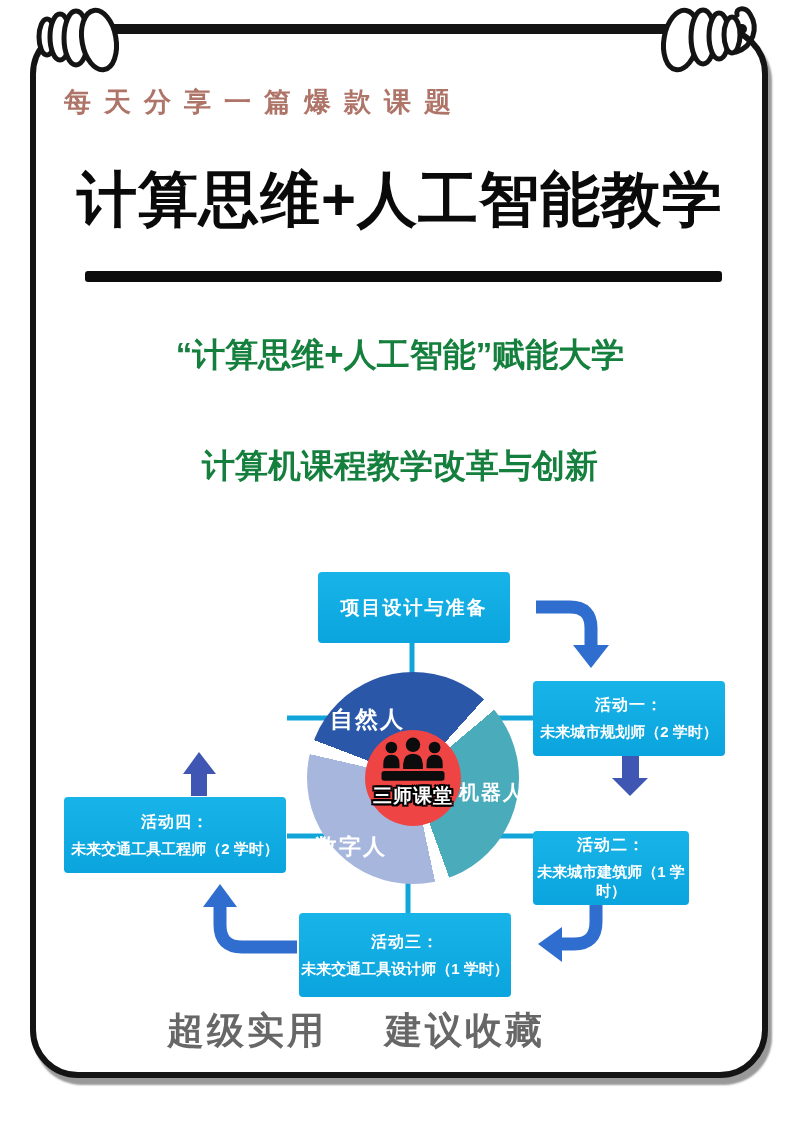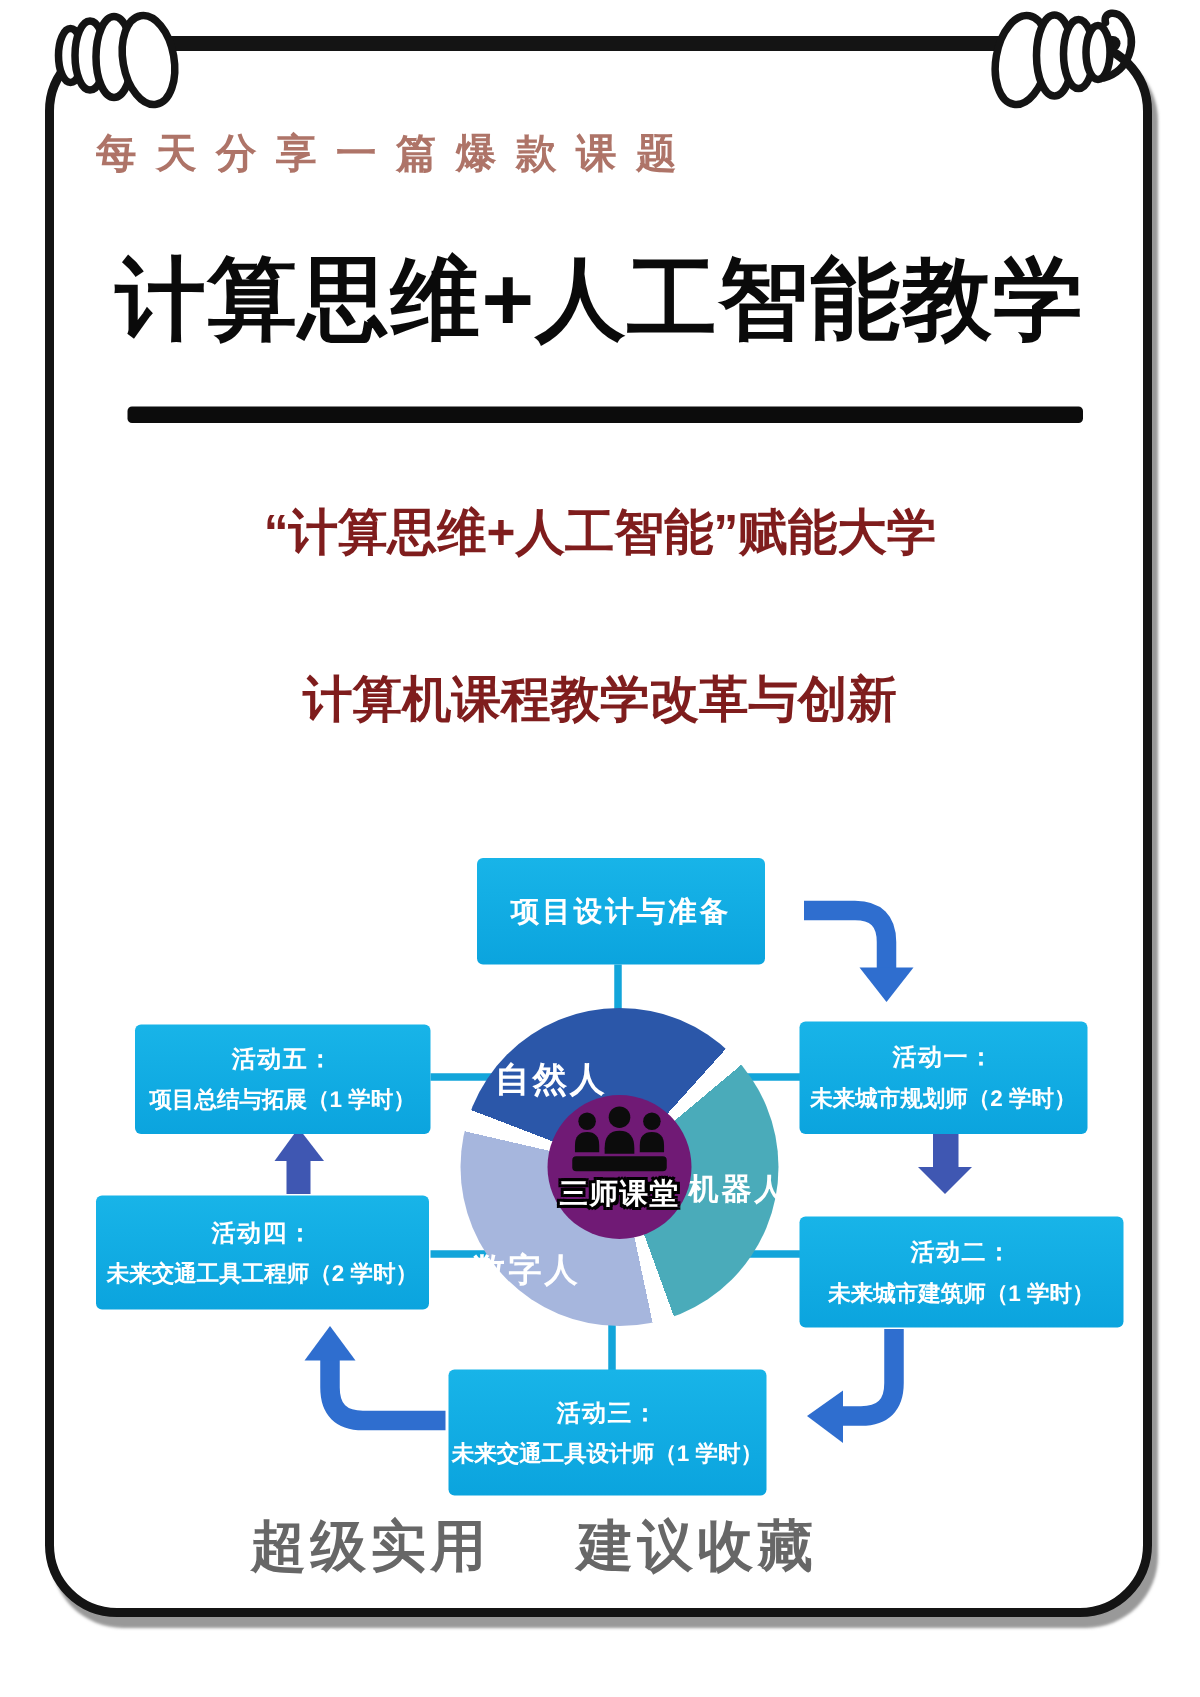--- a/index.html
+++ b/index.html
@@ -19,53 +19,53 @@
   .tagline {
     position: absolute; left: 64px; top: 84px; width: 672px;
     font-size: 27px; font-weight: 700; letter-spacing: 13px; color: #ae7468;
   }
   .main-title {
     position: absolute; left: 0; top: 160px; width: 800px; text-align: center;
     font-size: 60px; font-weight: 900; color: #0a0a0a; letter-spacing: 1px;
   }
   .divider { position: absolute; left: 85px; top: 271px; width: 637px; height: 11px; background: #0c0c0c; border-radius: 3px; }
 
-  .red-line { position: absolute; left: 0; width: 800px; text-align: center; color: #7f1d1d; font-weight: 800; font-size: 33px; }
+  .red-line { position: absolute; left: 0; width: 800px; text-align: center; color: #15803d; font-weight: 800; font-size: 33px; }
   .red-line.l1 { top: 333px; }
   .red-line.l2 { top: 416px; margin-top: 28px; }
 
   
   .diagram-svg { position: absolute; left: 0; top: 0; width: 800px; height: 1131px; pointer-events: none; z-index: 1; }
 
   .node {
     position: absolute; z-index: 3; background: linear-gradient(180deg, #18b4e8 0%, #0ba4de 100%);
     border-radius: 4px; color: #ffffff; font-weight: 700; text-align: center;
     display: flex; flex-direction: column; justify-content: center; align-items: center; gap: 7px;
   }
   .node .ln1 { font-size: 16px; letter-spacing: 1px; }
   .node .ln2 { font-size: 15px; letter-spacing: 0; }
   .node-prep { left: 318px; top: 572px; width: 192px; height: 71px; }
   .node-prep .ln1 { font-size: 19px; letter-spacing: 2px; }
   .node-a1 { left: 533px; top: 681px; width: 192px; height: 75px; }
-  .node-a2 { left: 533px; top: 811px; width: 216px; height: 74px; }
+  .node-a2 { left: 533px; top: 831px; width: 156px; height: 74px; }
   .node-a3 { left: 299px; top: 913px; width: 212px; height: 84px; }
   .node-a4 { left: 64px;  top: 797px; width: 222px; height: 76px; }
   .node-a5 { left: 90px;  top: 683px; width: 197px; height: 73px; }
 
   .pie {
     position: absolute; z-index: 2; left: 307px; top: 672px; width: 212px; height: 212px; border-radius: 50%;
     background: conic-gradient(from 0deg,
       #2b57a9 0deg 42deg, #ffffff 42deg 50deg,
       #4aabba 50deg 160deg, #ffffff 160deg 168deg,
       #a6b6dd 168deg 283deg, #ffffff 283deg 291deg,
       #2b57a9 291deg 360deg);
   }
   .pie-center {
     position: absolute; z-index: 3; left: 365px; top: 730px; width: 96px; height: 96px;
-    background: #701a75; border-radius: 50%;
+    background: #ef4444; border-radius: 50%;
     display: flex; flex-direction: column; align-items: center; justify-content: flex-start;
   }
   .pie-center svg { margin-top: 7px; }
   .pie-center-label {
     margin-top: -2px; font-size: 19px; font-weight: 800; color: #ffffff; letter-spacing: 1px; white-space: nowrap;
     text-shadow: -2px -2px 0 #000, 2px -2px 0 #000, -2px 2px 0 #000, 2px 2px 0 #000,
                   0 -2px 0 #000, 0 2px 0 #000, -2px 0 0 #000, 2px 0 0 #000;
   }
   .pie-label { position: absolute; z-index: 3; color: #fff; font-weight: 700; letter-spacing: 2px; white-space: nowrap; }
   .pie-label.nat { left: 330px; top: 704px; font-size: 23px; }
@@ -177,22 +177,18 @@
     <div class="ln2">未来城市建筑师（1 学时）</div>
   </div>
   <div class="node node-a3">
     <div class="ln1">活动三：</div>
     <div class="ln2">未来交通工具设计师（1 学时）</div>
   </div>
   <div class="node node-a4">
     <div class="ln1">活动四：</div>
     <div class="ln2">未来交通工具工程师（2 学时）</div>
   </div>
-  <div class="node node-a5">
-    <div class="ln1">活动五：</div>
-    <div class="ln2">项目总结与拓展（1 学时）</div>
-  </div>
 
   <div class="footer-line">
     <span>超级实用</span><span class="gap"></span><span>建议收藏</span>
   </div>
 
 </div>
 
 </body></html>

